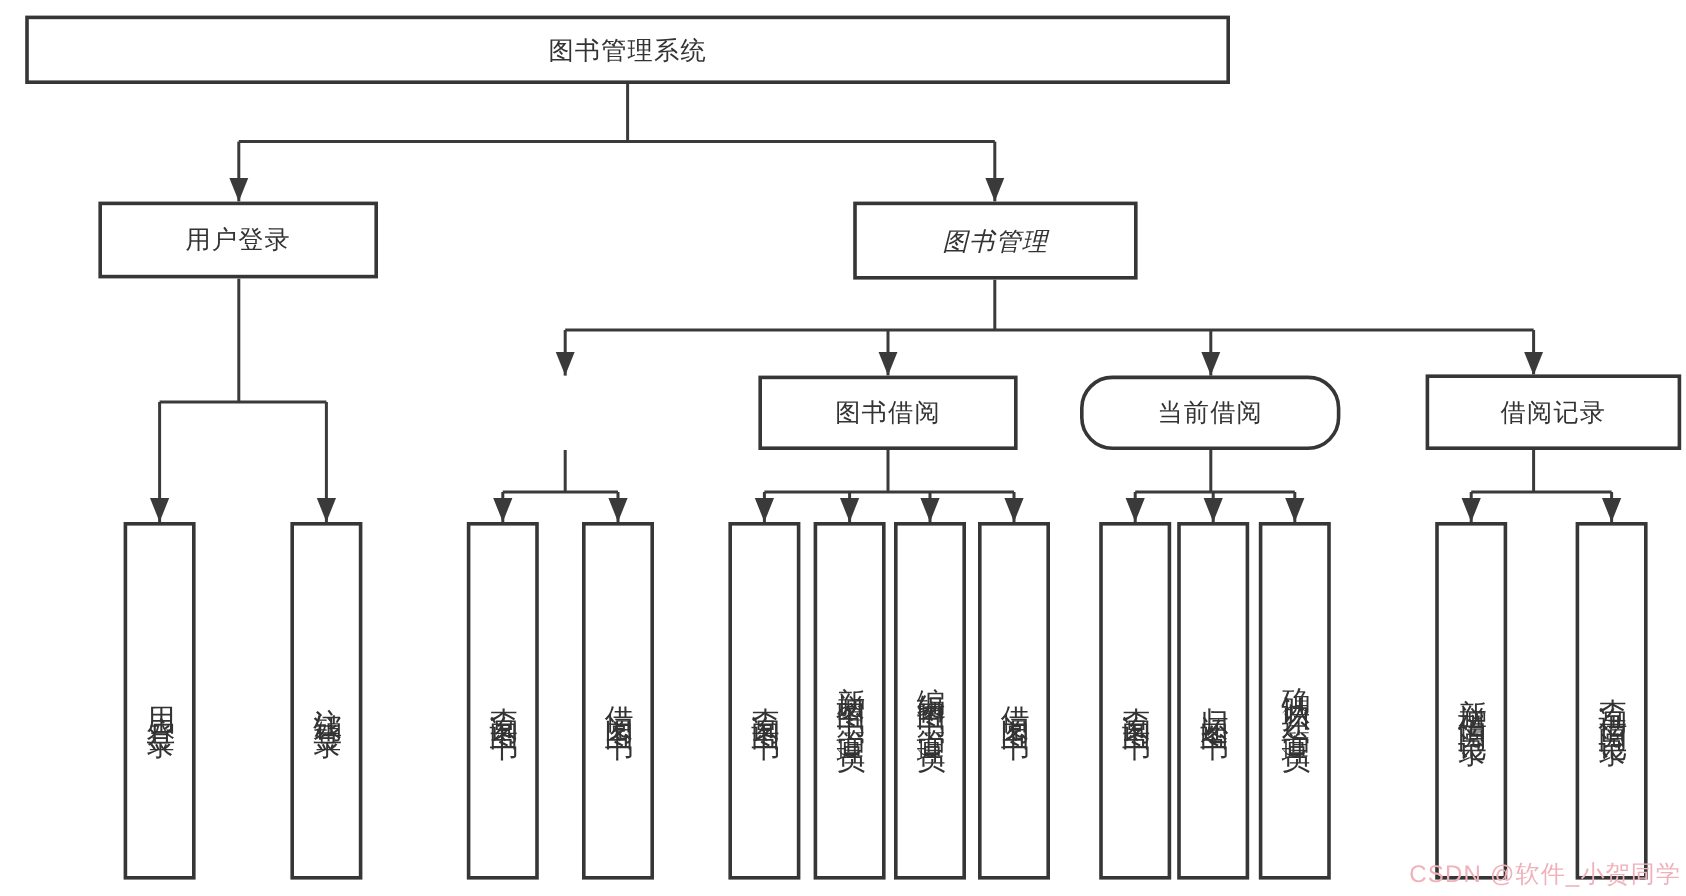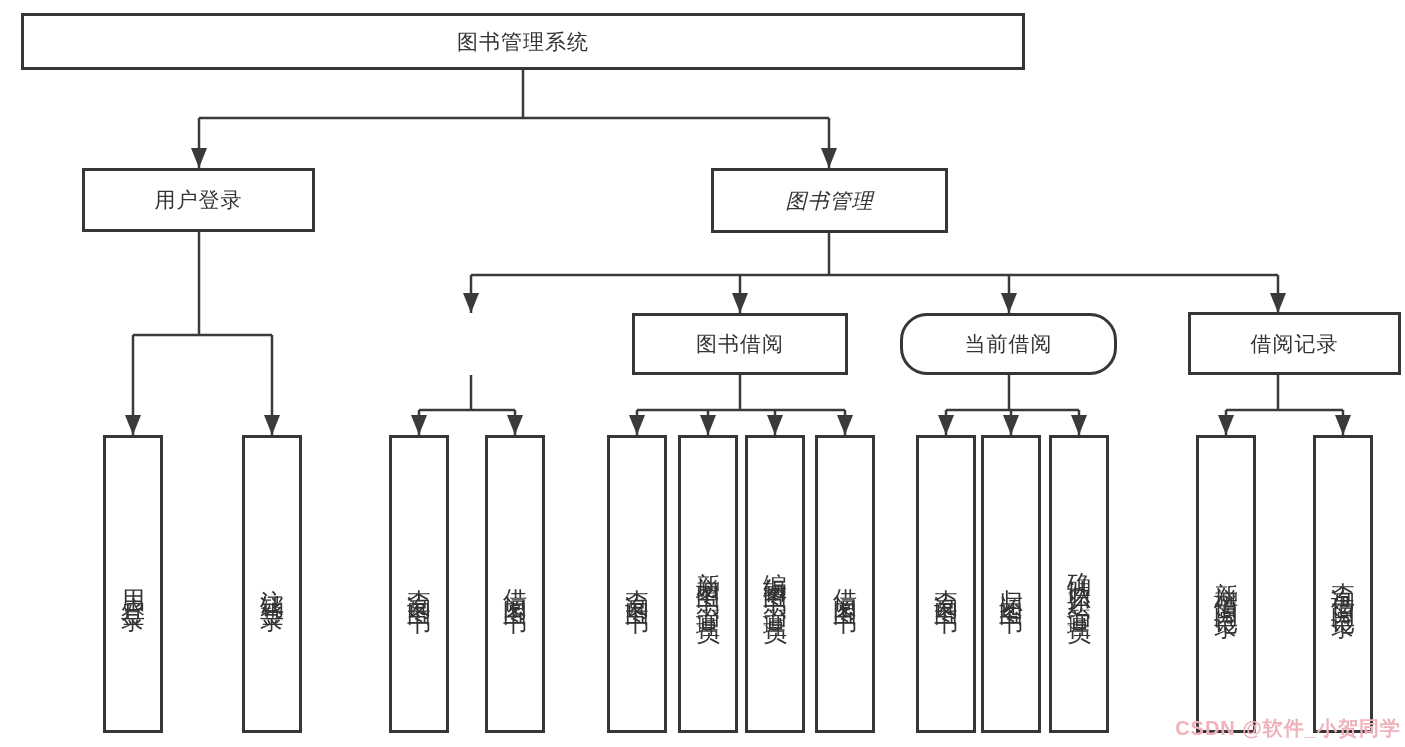--- a/index.html
+++ b/index.html
@@ -53,21 +53,20 @@
   }
   .watermark {
     position: absolute;
     right: 4px;
     bottom: 5px;
     font-size: 20px;
     letter-spacing: 1px;
     color: #f0b1ba;
     white-space: nowrap;
     z-index: 5;
-    font-weight: bold;
   }
 </style>
 </head>
 <body>
 
 <div class="canvas">
 
   <svg class="wires" viewBox="0 0 1405 747">
     <defs>
       <marker id="arrow" markerUnits="userSpaceOnUse" markerWidth="26" markerHeight="20" refX="20" refY="10" orient="auto">

